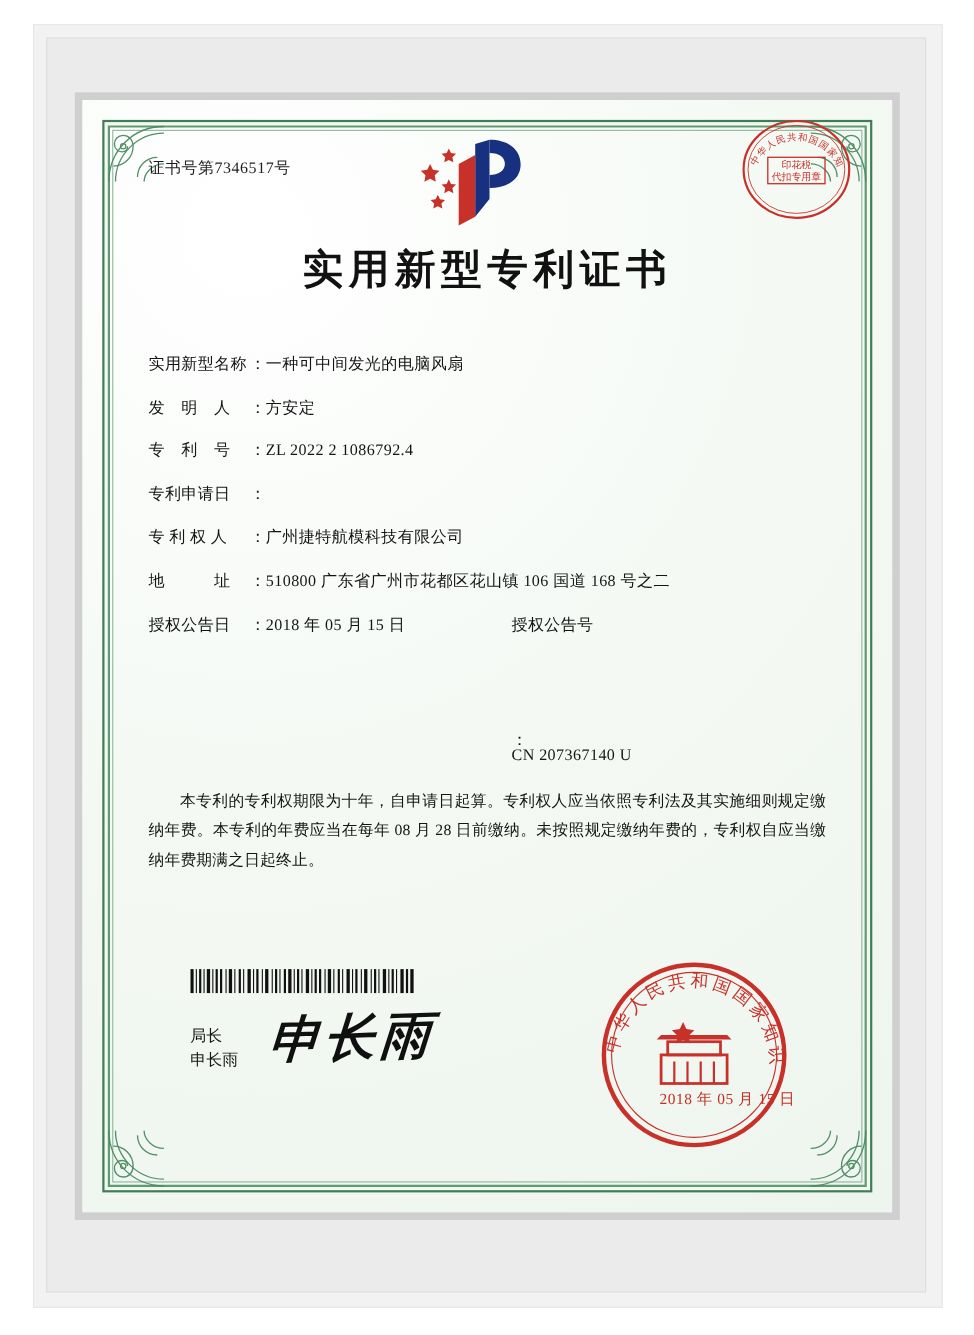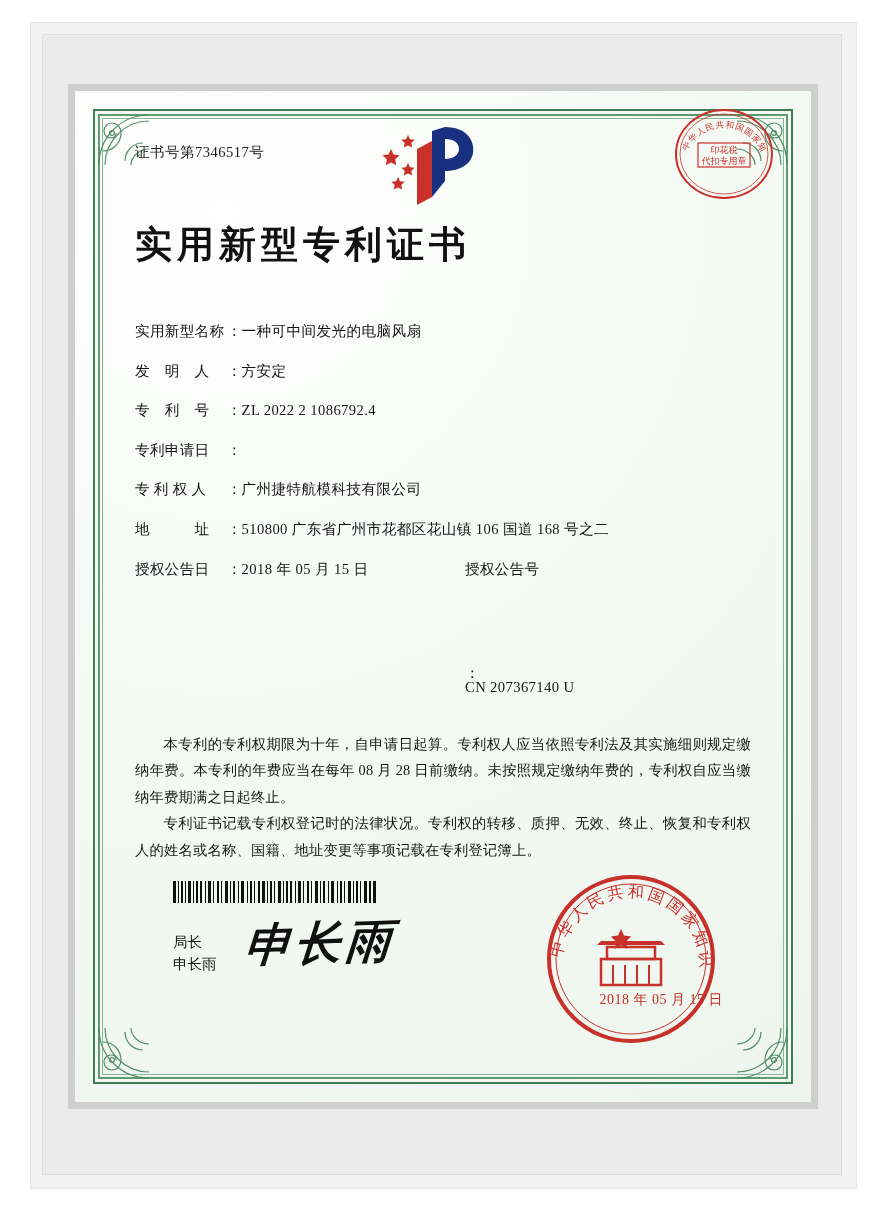--- a/index.html
+++ b/index.html
@@ -96,21 +96,21 @@
     width: 120px; height: 96px;
   }
   .seal-top {
     position: absolute;
     right: 34px; top: 10px;
     width: 106px; height: 106px;
   }
 
   .title {
     margin-top: 58px;
-    text-align: left;
+    text-align: center;
     font-family: "DejaVu Serif", "Liberation Serif", serif;
     font-weight: bold;
     font-size: 37px;
     letter-spacing: 5px;
     color: #111111;
   }
 
   .fields {
     margin-top: 54px;
     font-size: 14.6px;
@@ -126,21 +126,21 @@
     width: 92px;
     flex: 0 0 92px;
     white-space: pre;
     letter-spacing: .3px;
   }
   .f-colon { flex: 0 0 12px; }
   .f-value { flex: 1 1 auto; letter-spacing: .4px; }
 
   .row-two {
     display: flex;
-    margin-bottom: 36px;
+    margin-bottom: 21px;
     font-size: 14.6px;
   }
   .row-two .left  { width: 330px; display: flex; align-items: baseline; }
   .row-two .right { display: flex; align-items: baseline; flex-direction: column; }
   .row-two .f-label { width: 92px; flex: 0 0 92px; }
   .row-two .f-label.wide { width: 104px; flex: 0 0 104px; }
 
   .paragraphs {
     margin-top: 18px;
     font-size: 14.3px;
@@ -334,21 +334,20 @@
             <span class="f-label wide">授权公告号</span>
             <span class="f-colon">：</span>
             <span class="f-value">CN 207367140 U</span>
           </div>
         </div>
 
       </div>
 
       <div class="paragraphs">
         <p>本专利的专利权期限为十年，自申请日起算。专利权人应当依照专利法及其实施细则规定缴纳年费。本专利的年费应当在每年 08 月 28 日前缴纳。未按照规定缴纳年费的，专利权自应当缴纳年费期满之日起终止。</p>
-        <p>专利证书记载专利权登记时的法律状况。专利权的转移、质押、无效、终止、恢复和专利权人的姓名或名称、国籍、地址变更等事项记载在专利登记簿上。</p>
       </div>
 
     </div>
 
     <div class="barcode">
       <svg viewBox="0 0 205 22" preserveAspectRatio="none">
         <g fill="#111">
           <rect x="0" y="0" width="3" height="22"></rect>
             <rect x="5" y="0" width="1" height="22"></rect>
           <rect x="8" y="0" width="2" height="22"></rect>

